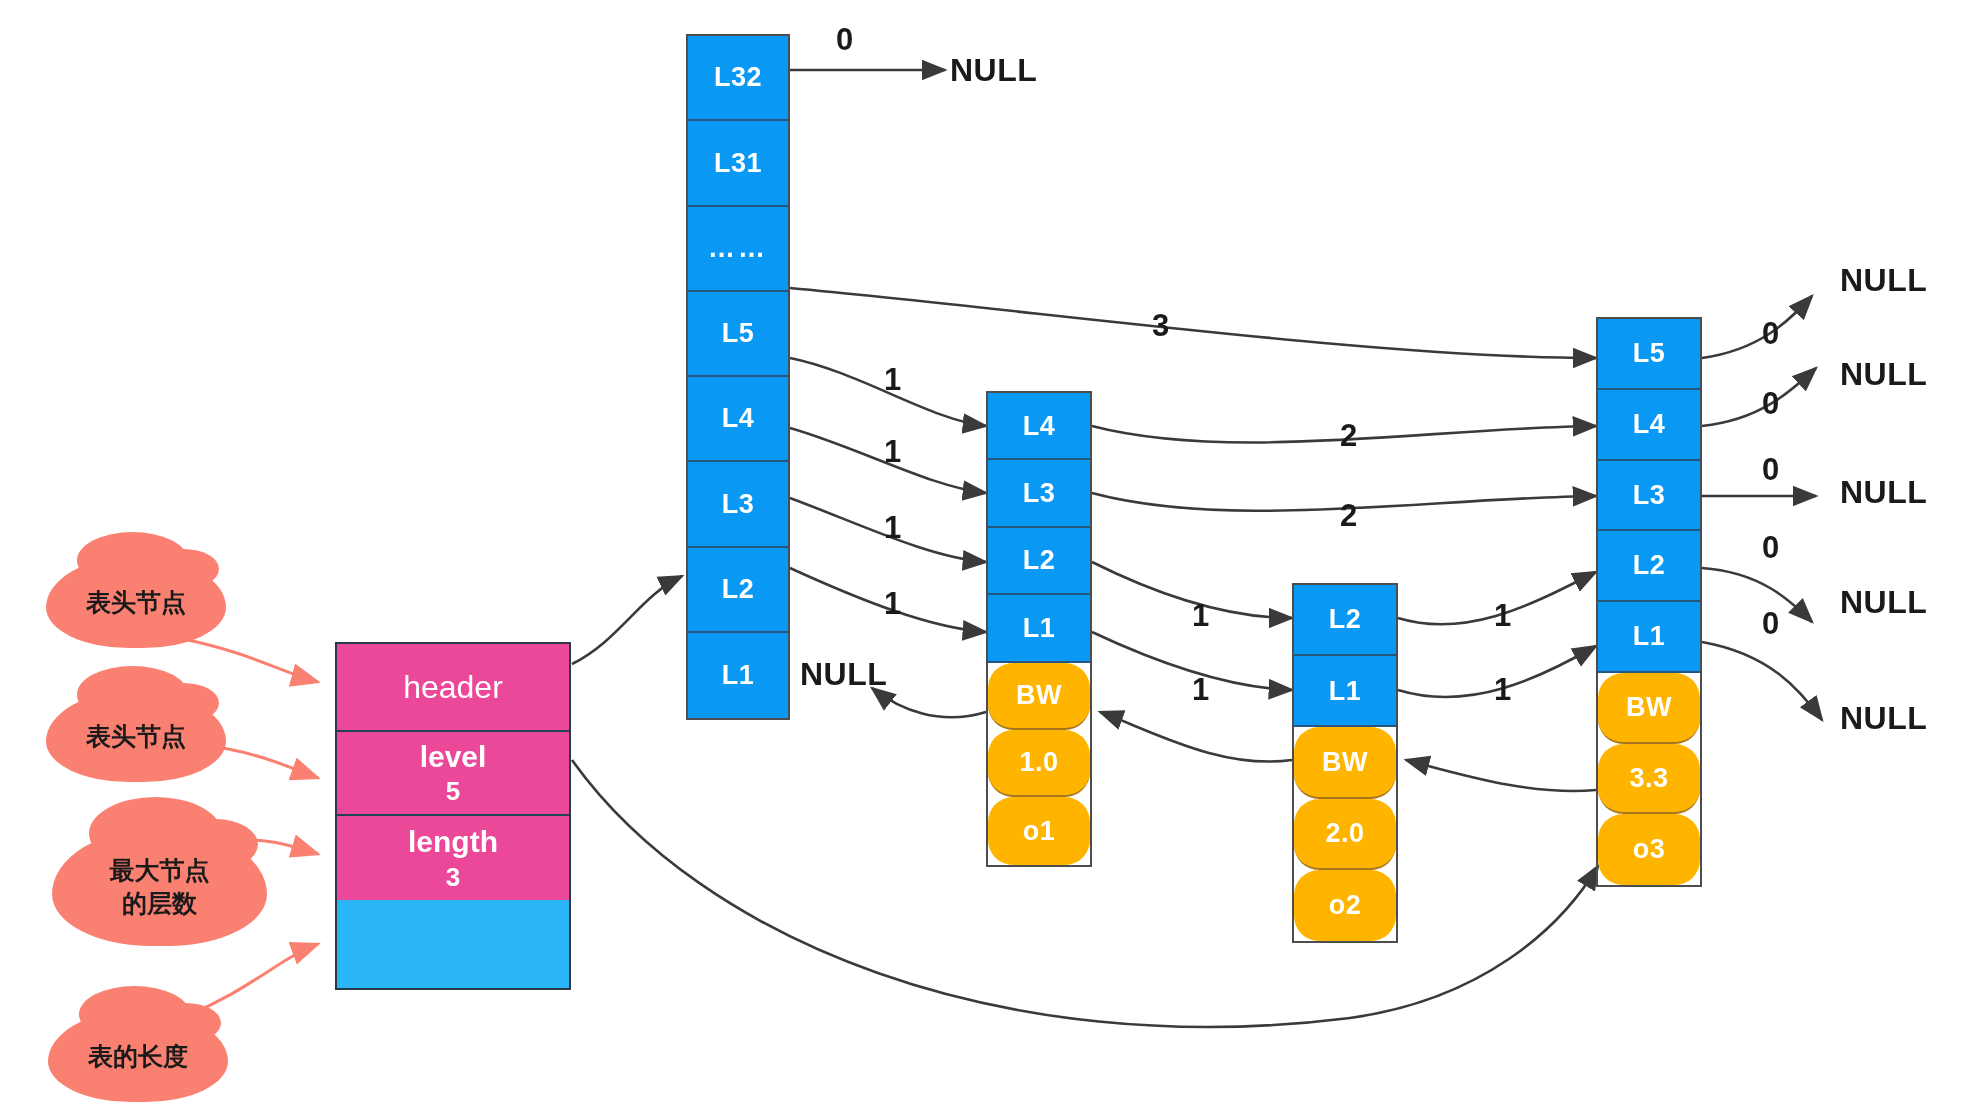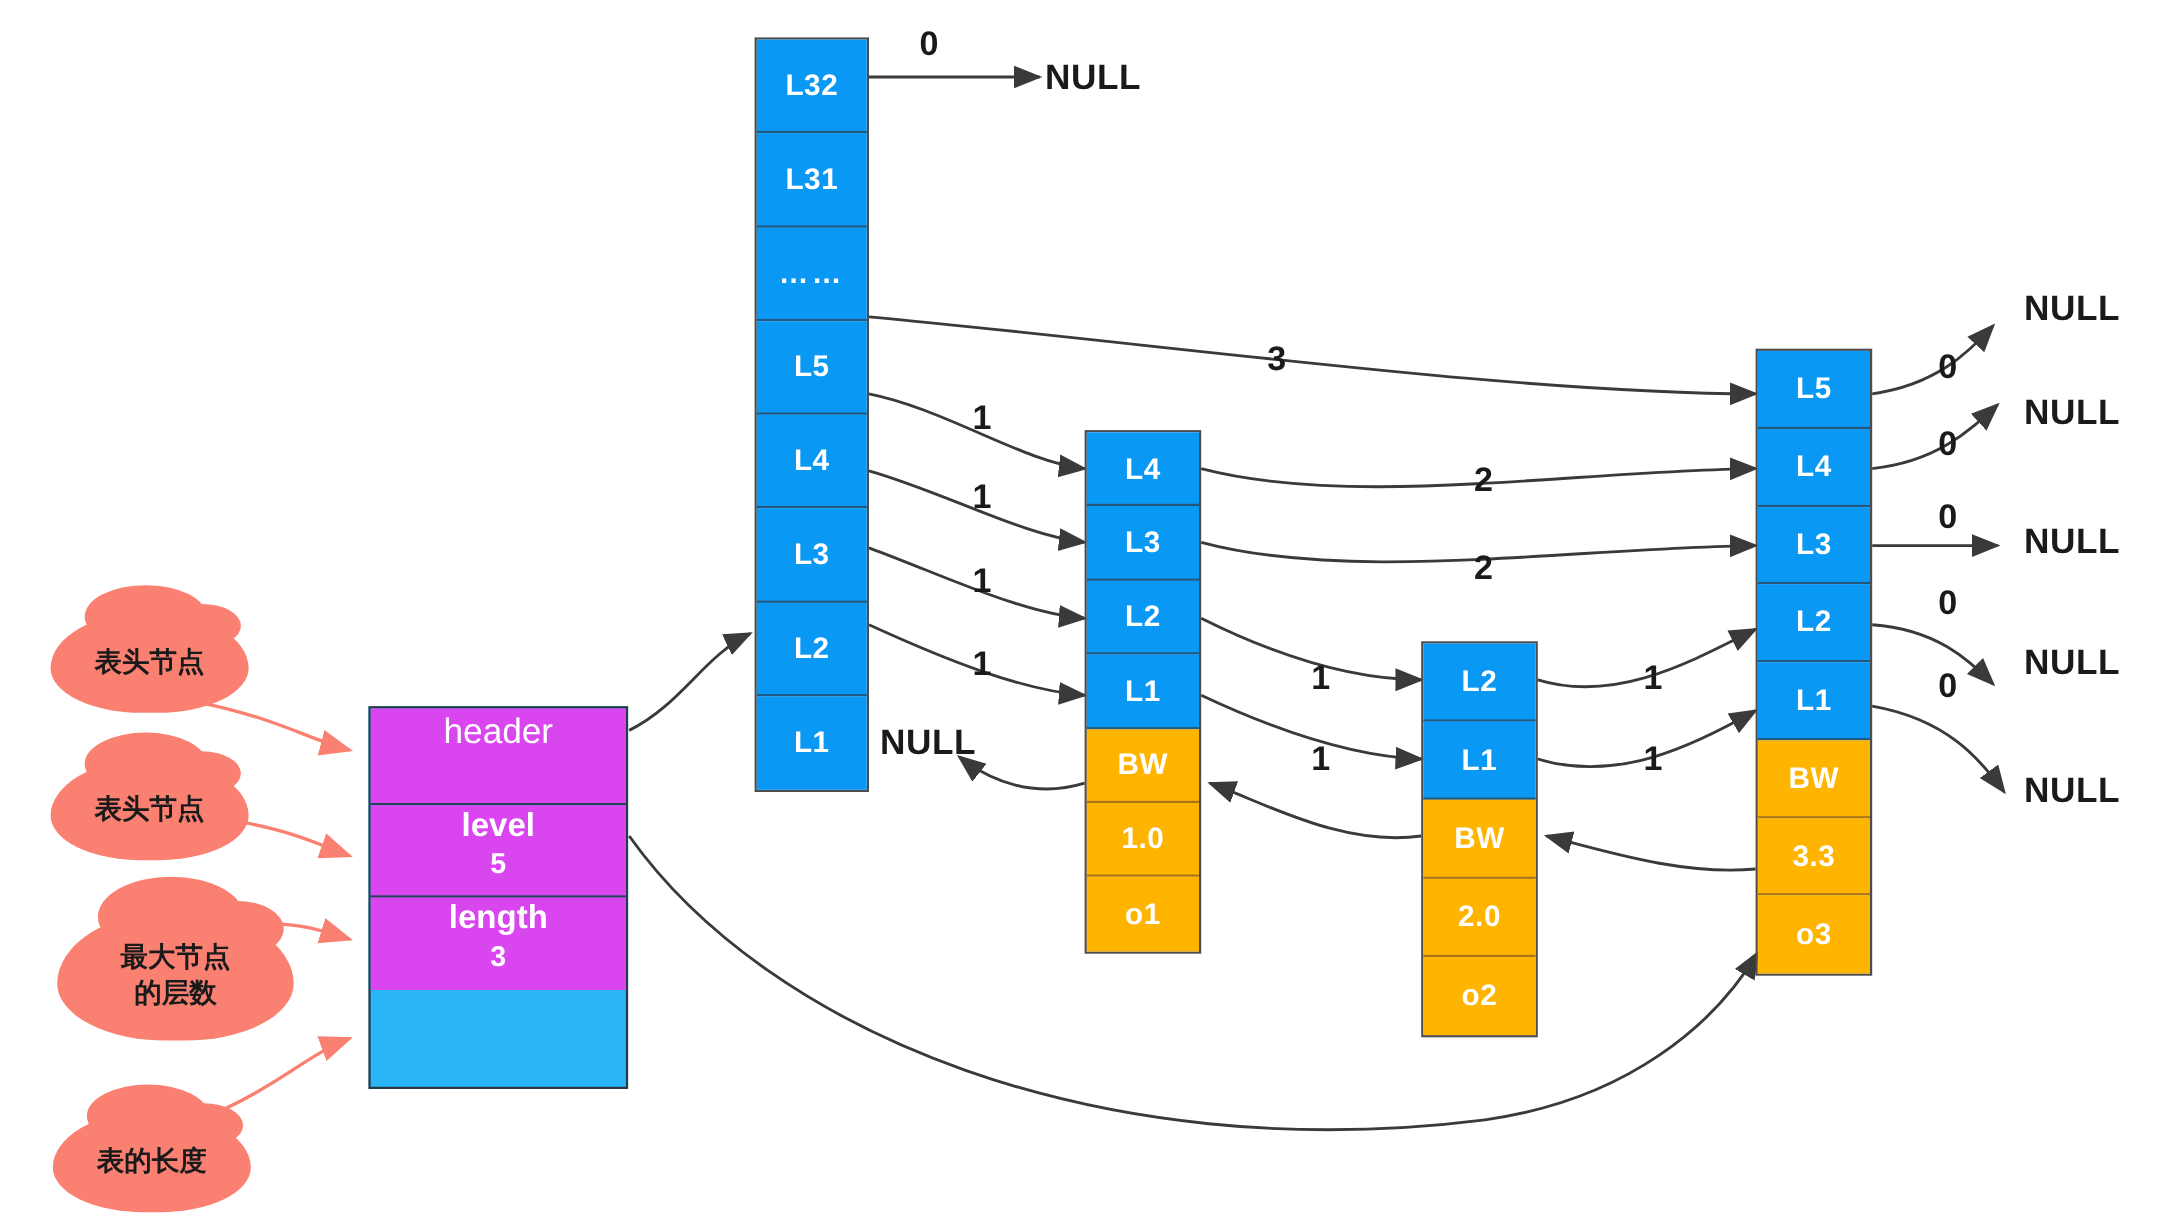--- a/index.html
+++ b/index.html
@@ -45,44 +45,45 @@
     text-align: center;
   }
   .cell.level {
     background: #0a98f5;
     border-bottom: 2px solid #23577d;
   }
   .cell.level:last-child { border-bottom: none; }
   .cell.data {
     background: #ffb400;
     border-bottom: 2px solid #a8761a;
+    border-radius: 25px;
   }
   .cell.data:last-child { border-bottom: none; }
   .cell.dots {
     font-size: 27px;
     letter-spacing: 3px;
   }
 
   
   .struct {
     position: absolute;
     box-sizing: border-box;
     border: 2px solid #2b3a45;
     display: flex;
     flex-direction: column;
     background: #2ab6f6;
   }
   .struct .srow {
     box-sizing: border-box;
-    background: #d946ef;
+    background: #ec4899;
     border-bottom: 2px solid #204456;
     display: flex;
     flex-direction: column;
     align-items: center;
-    justify-content: flex-start;
+    justify-content: center;
     color: #ffffff;
     font-weight: 700;
     font-size: 30px;
     line-height: 1.25;
   }
   .struct .srow:last-child { border-bottom: none; }
   .struct .srow .k { font-size: 30px; }
   .struct .srow .v { font-size: 26px; }
   .struct .srow.big { font-size: 32px; font-weight: 400; }
 

